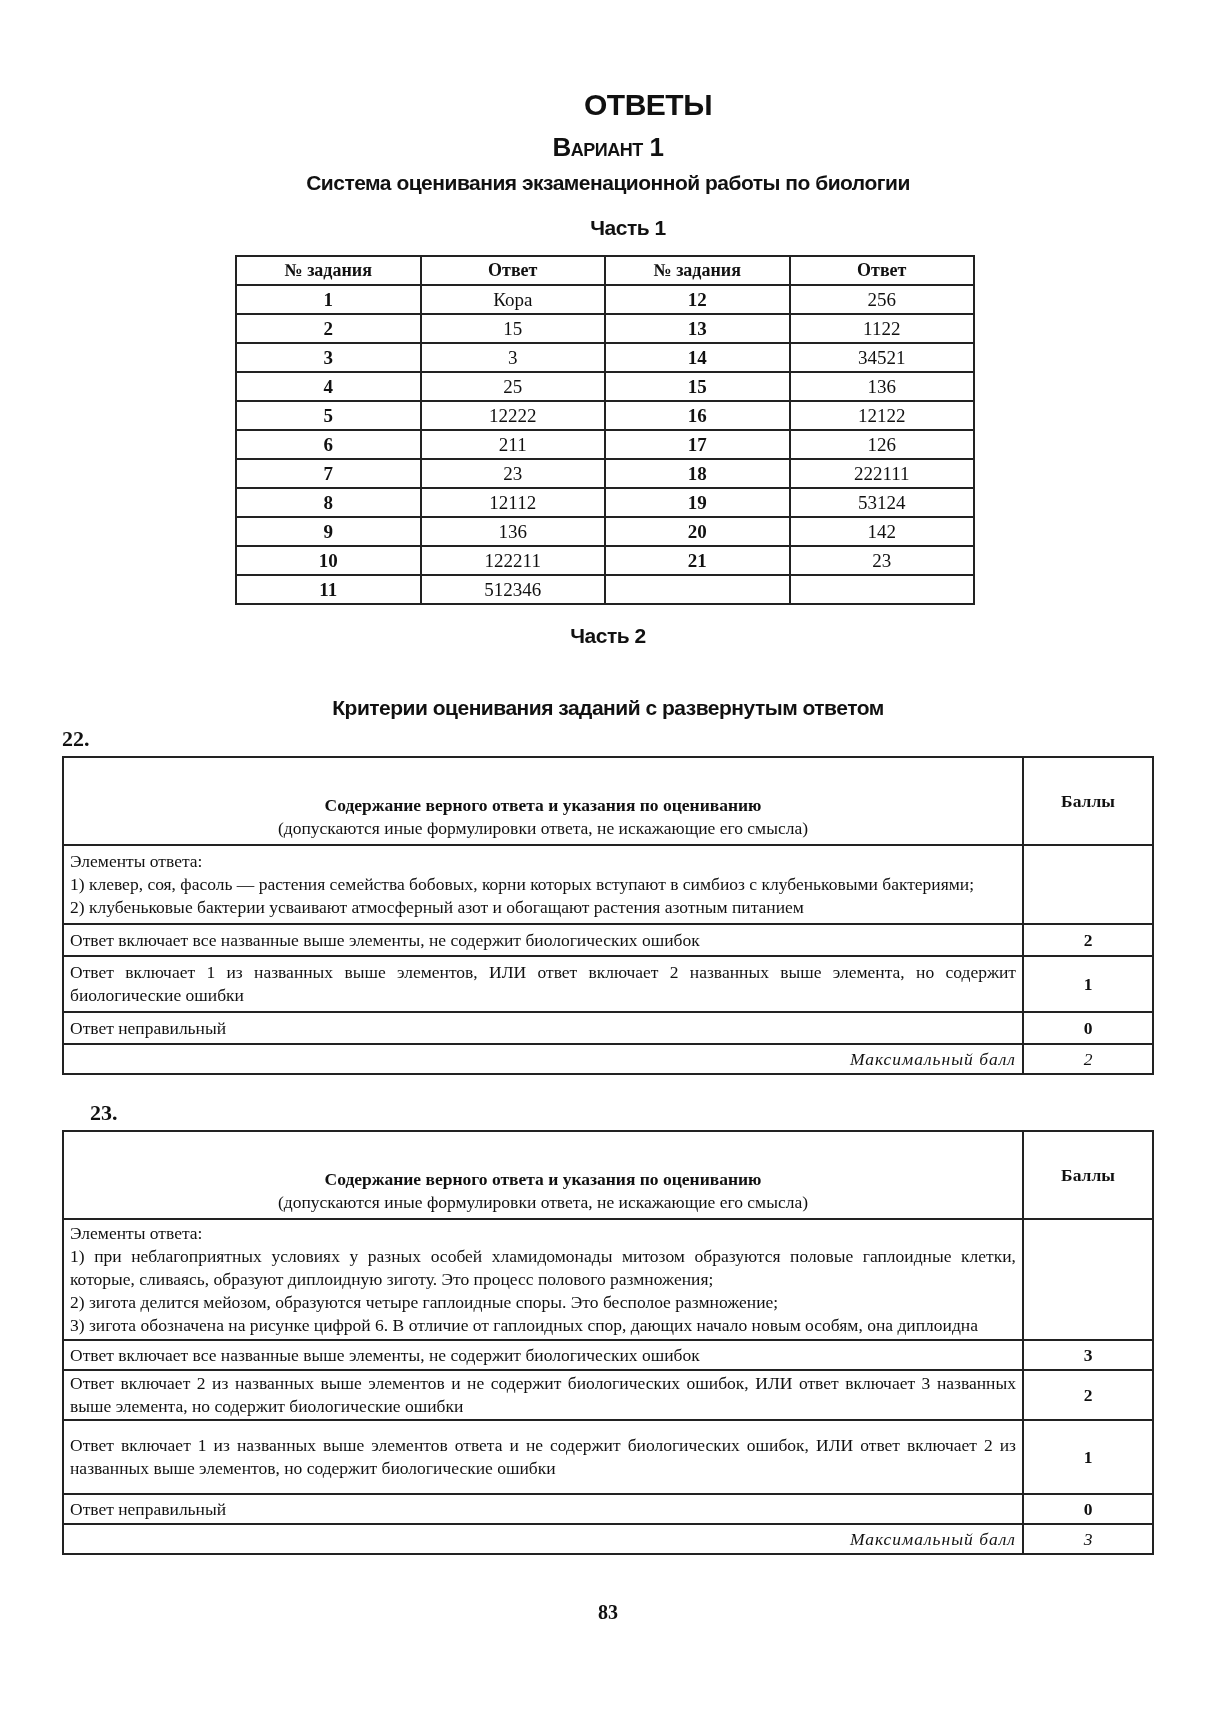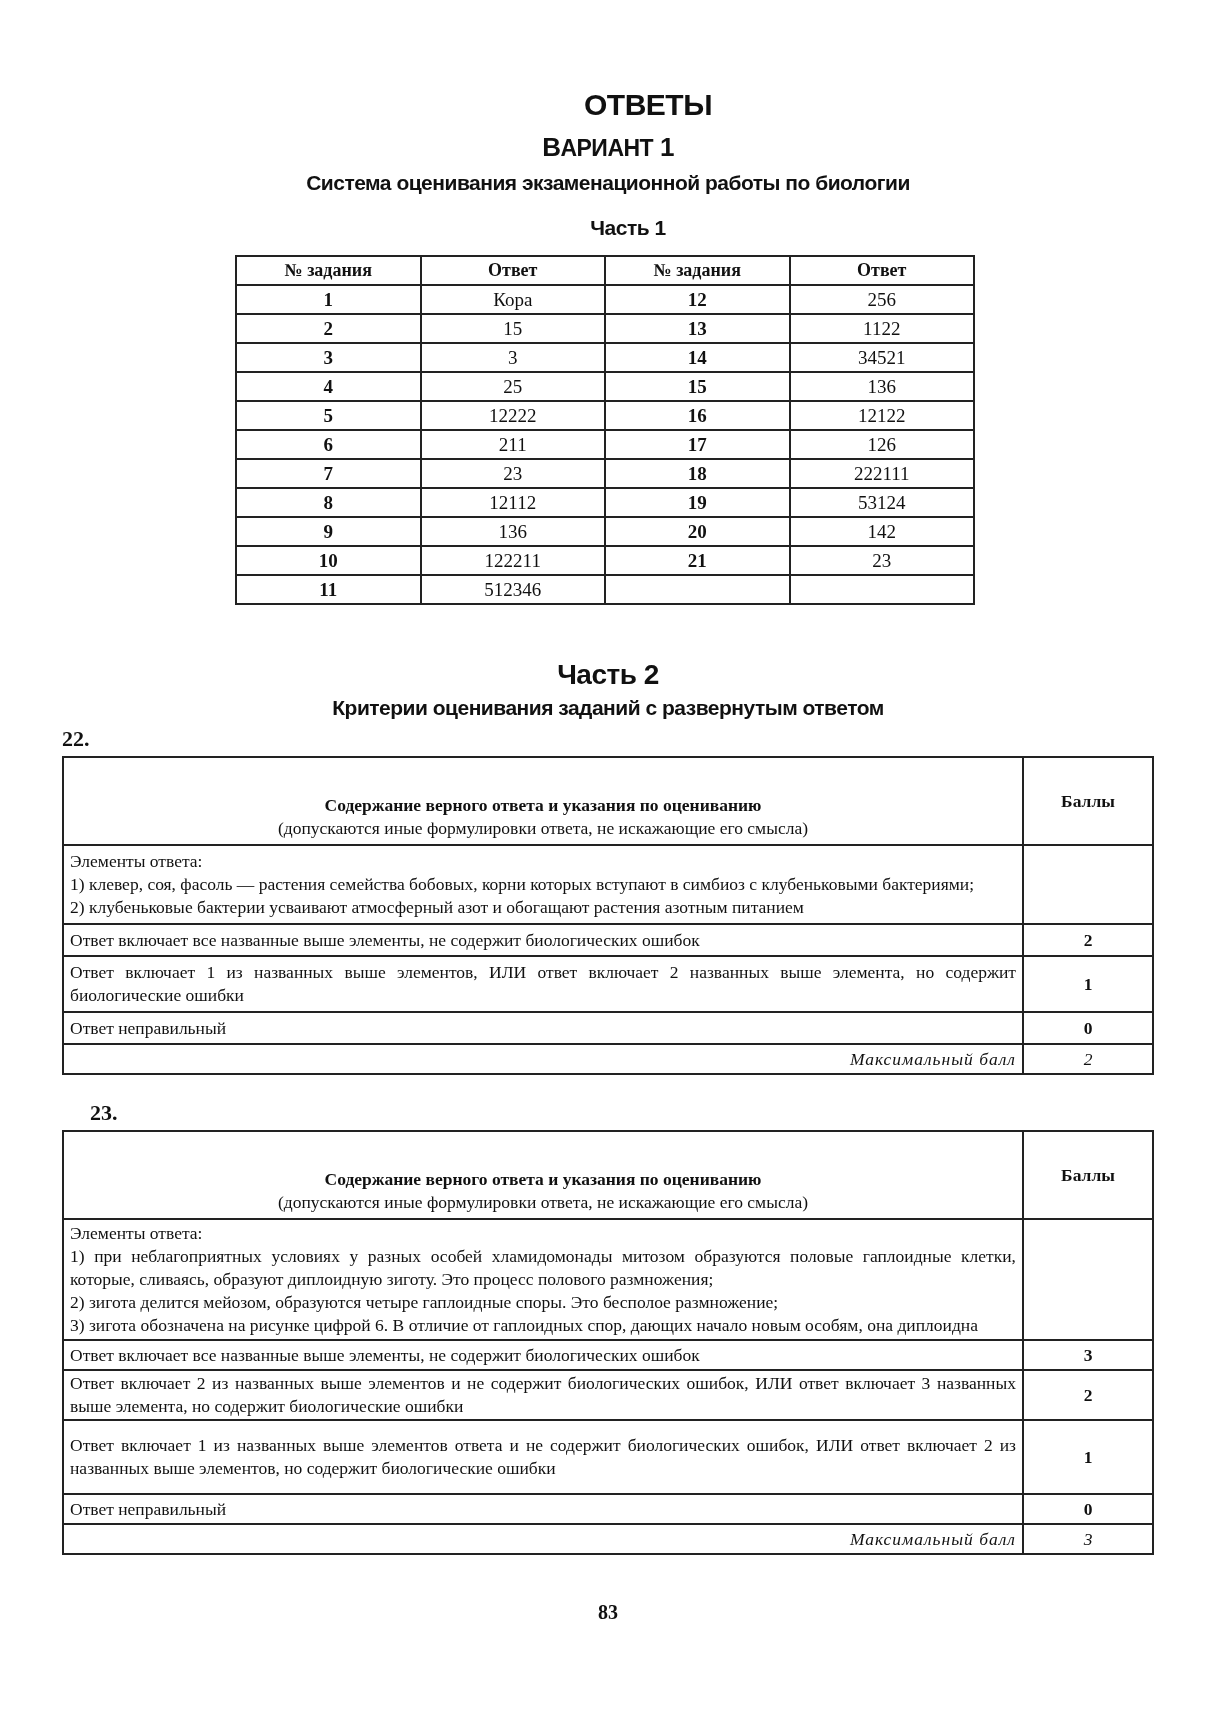--- a/index.html
+++ b/index.html
@@ -2,24 +2,24 @@
 <html><head>
 <meta charset="utf-8">
 <style>
   html, body { margin: 0; padding: 0; background: #ffffff; }
   body { width: 1216px; height: 1712px; position: relative; color: #111; overflow: hidden; }
   .page { position: absolute; left: 0; top: 0; width: 1216px; height: 1712px; }
 
   .h-sans { font-family: "Liberation Sans", "DejaVu Sans", sans-serif; font-weight: bold; text-align: center; position: absolute; left: 0; width: 1216px; letter-spacing: -0.5px; }
   .title { top: 88px; font-size: 30px; padding-left: 40px; }
   .variant { top: 132px; font-size: 26px; }
-  .variant .sc { font-size: 23px; }
+  .variant .sc { font-size: 18px; }
   .system { top: 171px; font-size: 21px; left: 0; width: 1216px; }
   .part1 { top: 216px; font-size: 21px; margin-left: 20px; }
-  .part2 { top: 659px; font-size: 28px; }
+  .part2 { top: 624px; font-size: 21px; }
   .criteria { top: 696px; font-size: 21px; }
 
   
   table.answers { position: absolute; left: 235px; top: 255px; border-collapse: collapse; width: 740px; font-family: "Liberation Serif", "DejaVu Serif", serif; font-size: 19px; }
   table.answers td, table.answers th { border: 2px solid #222; text-align: center; height: 27px; padding: 0; line-height: 27px; margin-top: 36px; }
   table.answers th { font-weight: bold; font-size: 18px; }
   table.answers td.num { font-weight: bold; }
   table.answers col { width: 185px; }
 
   .task-label { position: absolute; font-family: "Liberation Serif", "DejaVu Serif", serif; font-weight: bold; font-size: 22px; left: 62px; }

